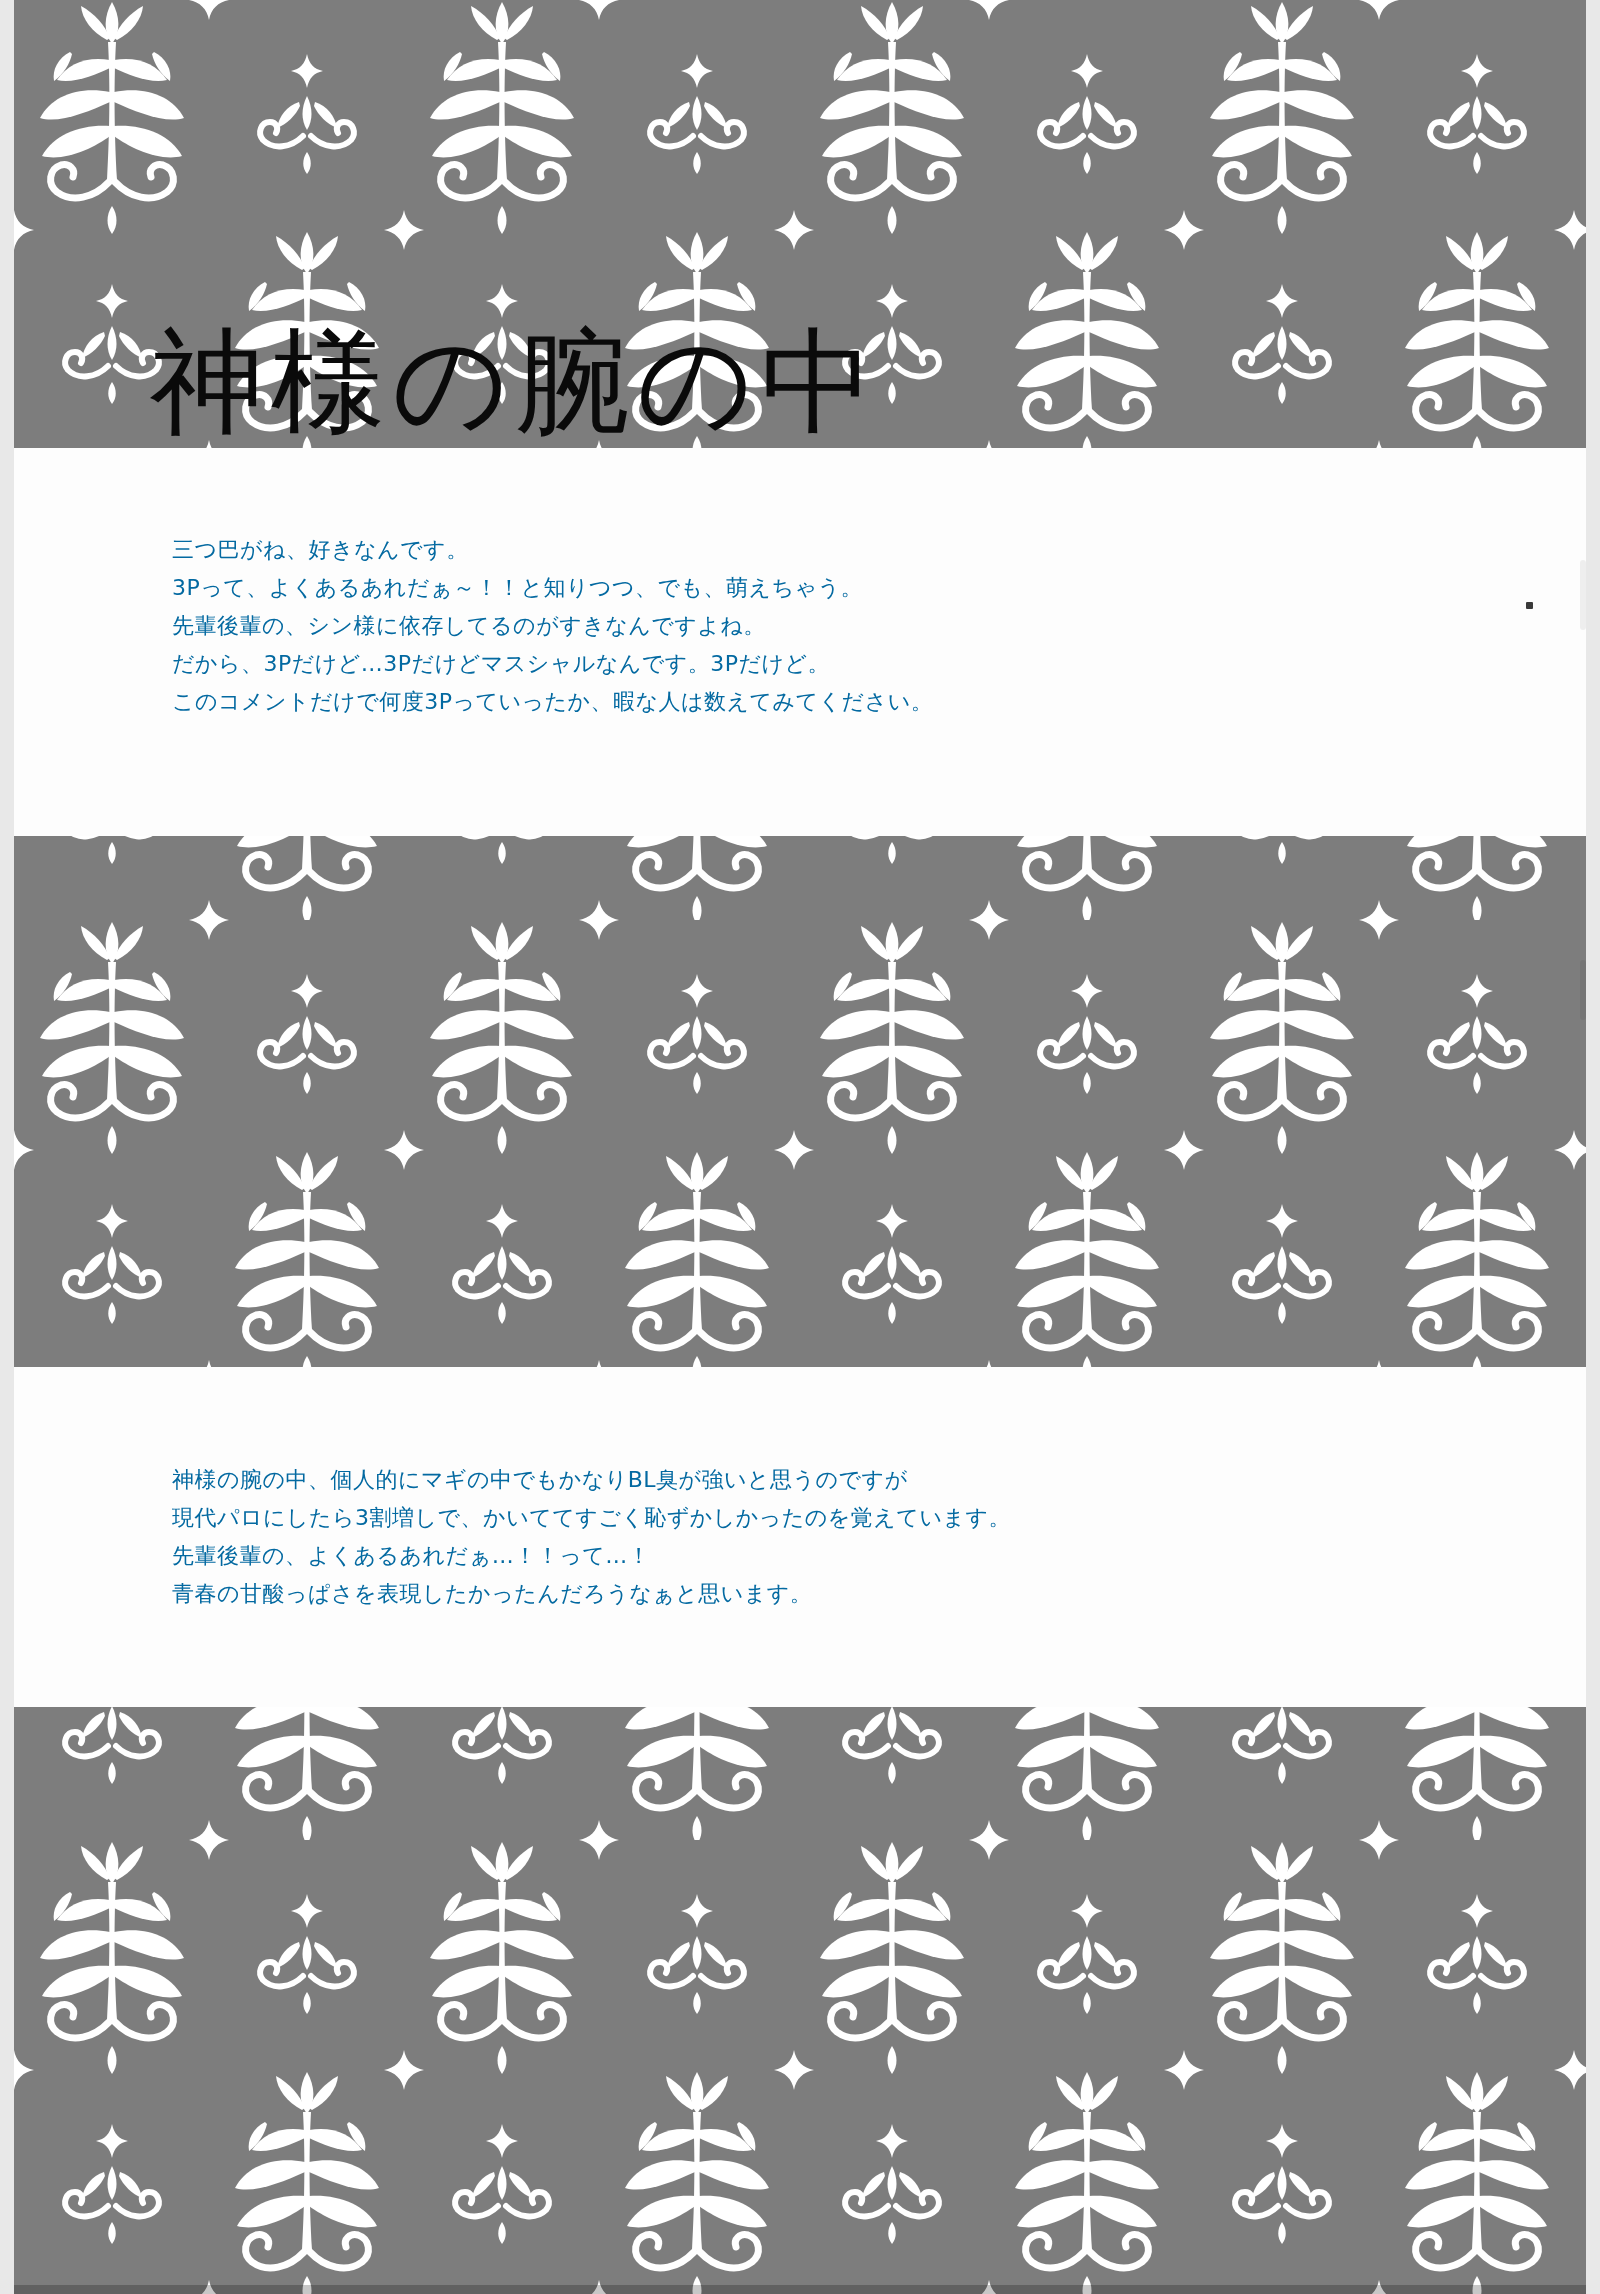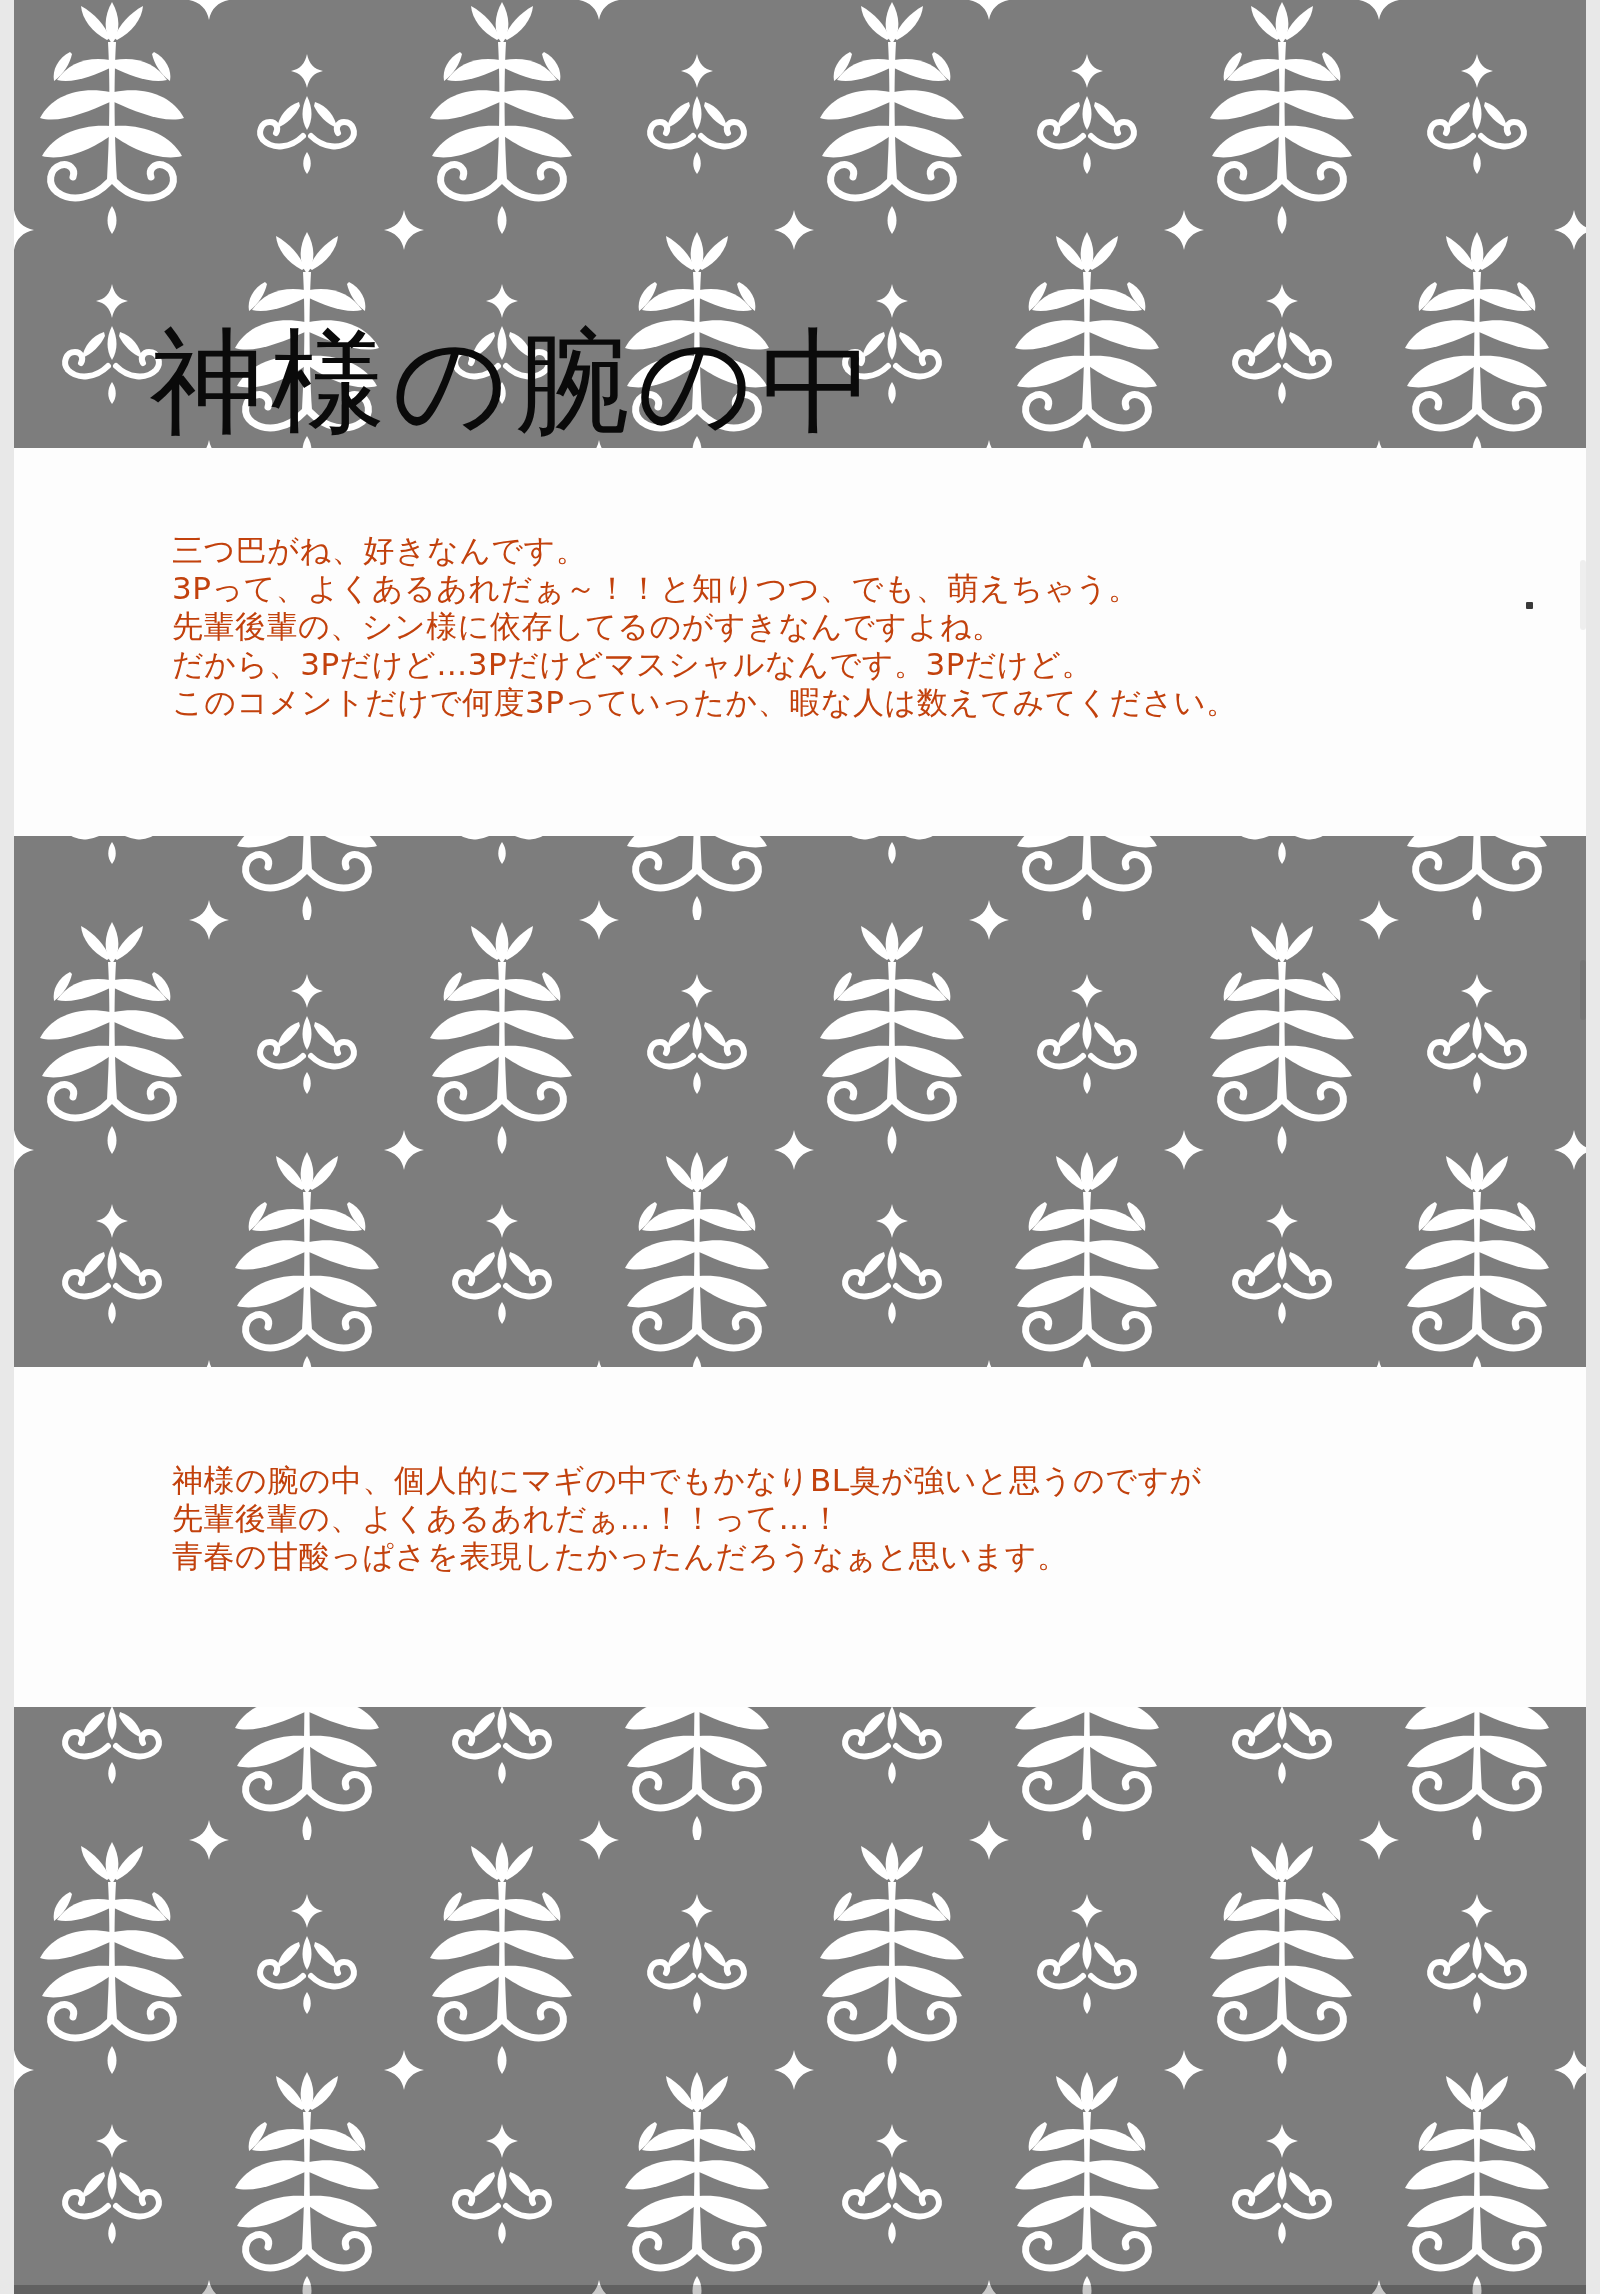--- a/index.html
+++ b/index.html
@@ -32,23 +32,23 @@
     font-family: "DejaVu Serif", "Liberation Serif", serif;
     font-size: 104px;
     line-height: 1.0;
     letter-spacing: 3px;
     color: #0a0a0a;
     white-space: nowrap;
   }
   .comment-block {
     position: absolute;
     left: 158px;
-    color: #c2410c;
+    color: #0369a1;
     font-family: "DejaVu Sans", "Liberation Sans", sans-serif;
-    font-size: 31px;
+    font-size: 22px;
     line-height: 38px;
     letter-spacing: 0.5px;
     white-space: nowrap;
   }
   .comment-block-1 { top: 531px; }
   .comment-block-2 { top: 1461px; }
 
   .page-number {
     position: absolute;
     left: 1584px;
@@ -144,20 +144,21 @@
     <div>三つ巴がね、好きなんです。</div>
     <div>3Pって、よくあるあれだぁ～！！と知りつつ、でも、萌えちゃう。</div>
     <div>先輩後輩の、シン様に依存してるのがすきなんですよね。</div>
     <div>だから、3Pだけど…3Pだけどマスシャルなんです。3Pだけど。</div>
     <div>このコメントだけで何度3Pっていったか、暇な人は数えてみてください。</div>
   </div>
 
 
   <div class="comment-block comment-block-2">
     <div>神様の腕の中、個人的にマギの中でもかなりBL臭が強いと思うのですが</div>
+    <div>現代パロにしたら3割増しで、かいててすごく恥ずかしかったのを覚えています。</div>
     <div>先輩後輩の、よくあるあれだぁ…！！って…！</div>
     <div>青春の甘酸っぱさを表現したかったんだろうなぁと思います。</div>
   </div>
 
   <div class="page-number">8</div>
 
   <div class="scan-speck"></div>
   <div class="edge-artifact a1"></div>
   <div class="edge-artifact a2"></div>
   <div class="bottom-edge-shadow"></div>

